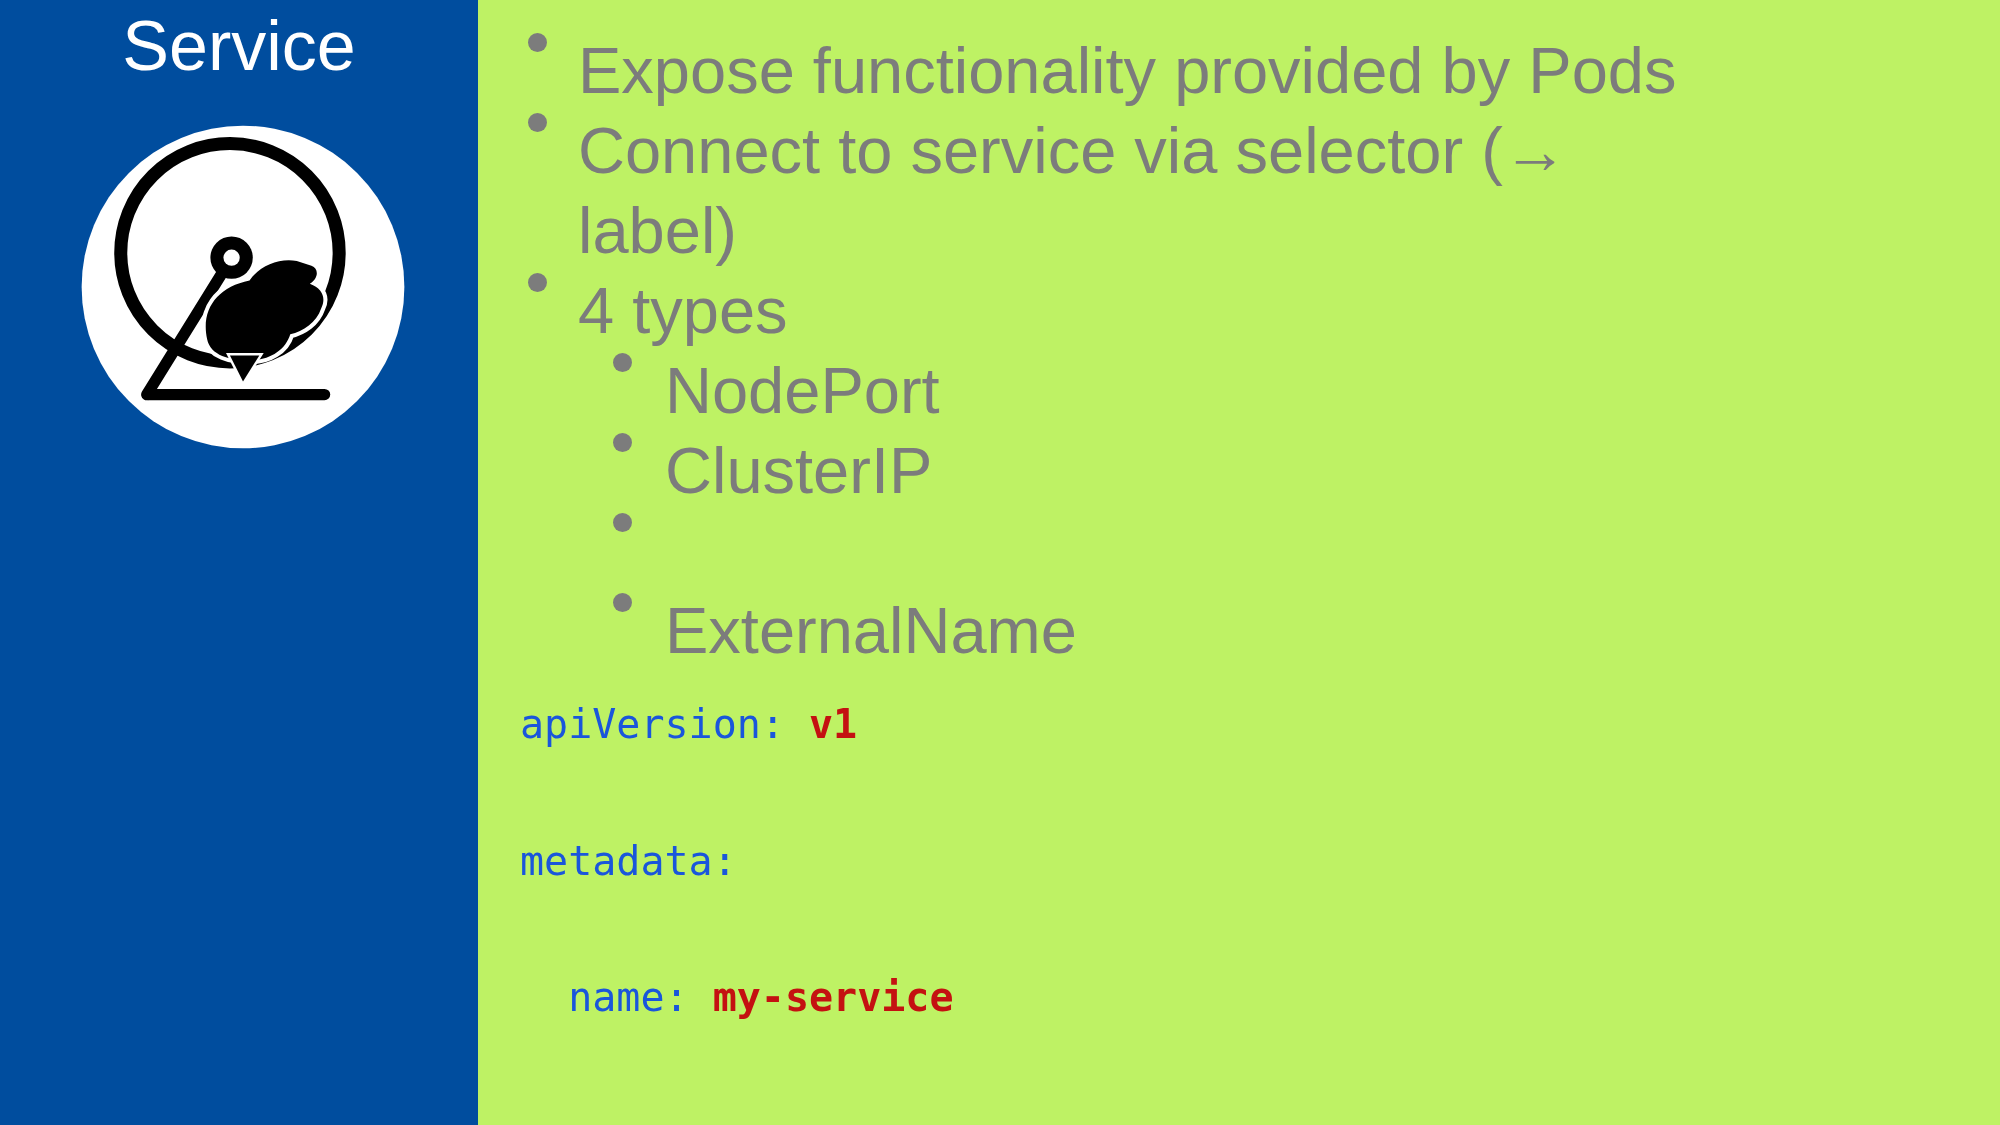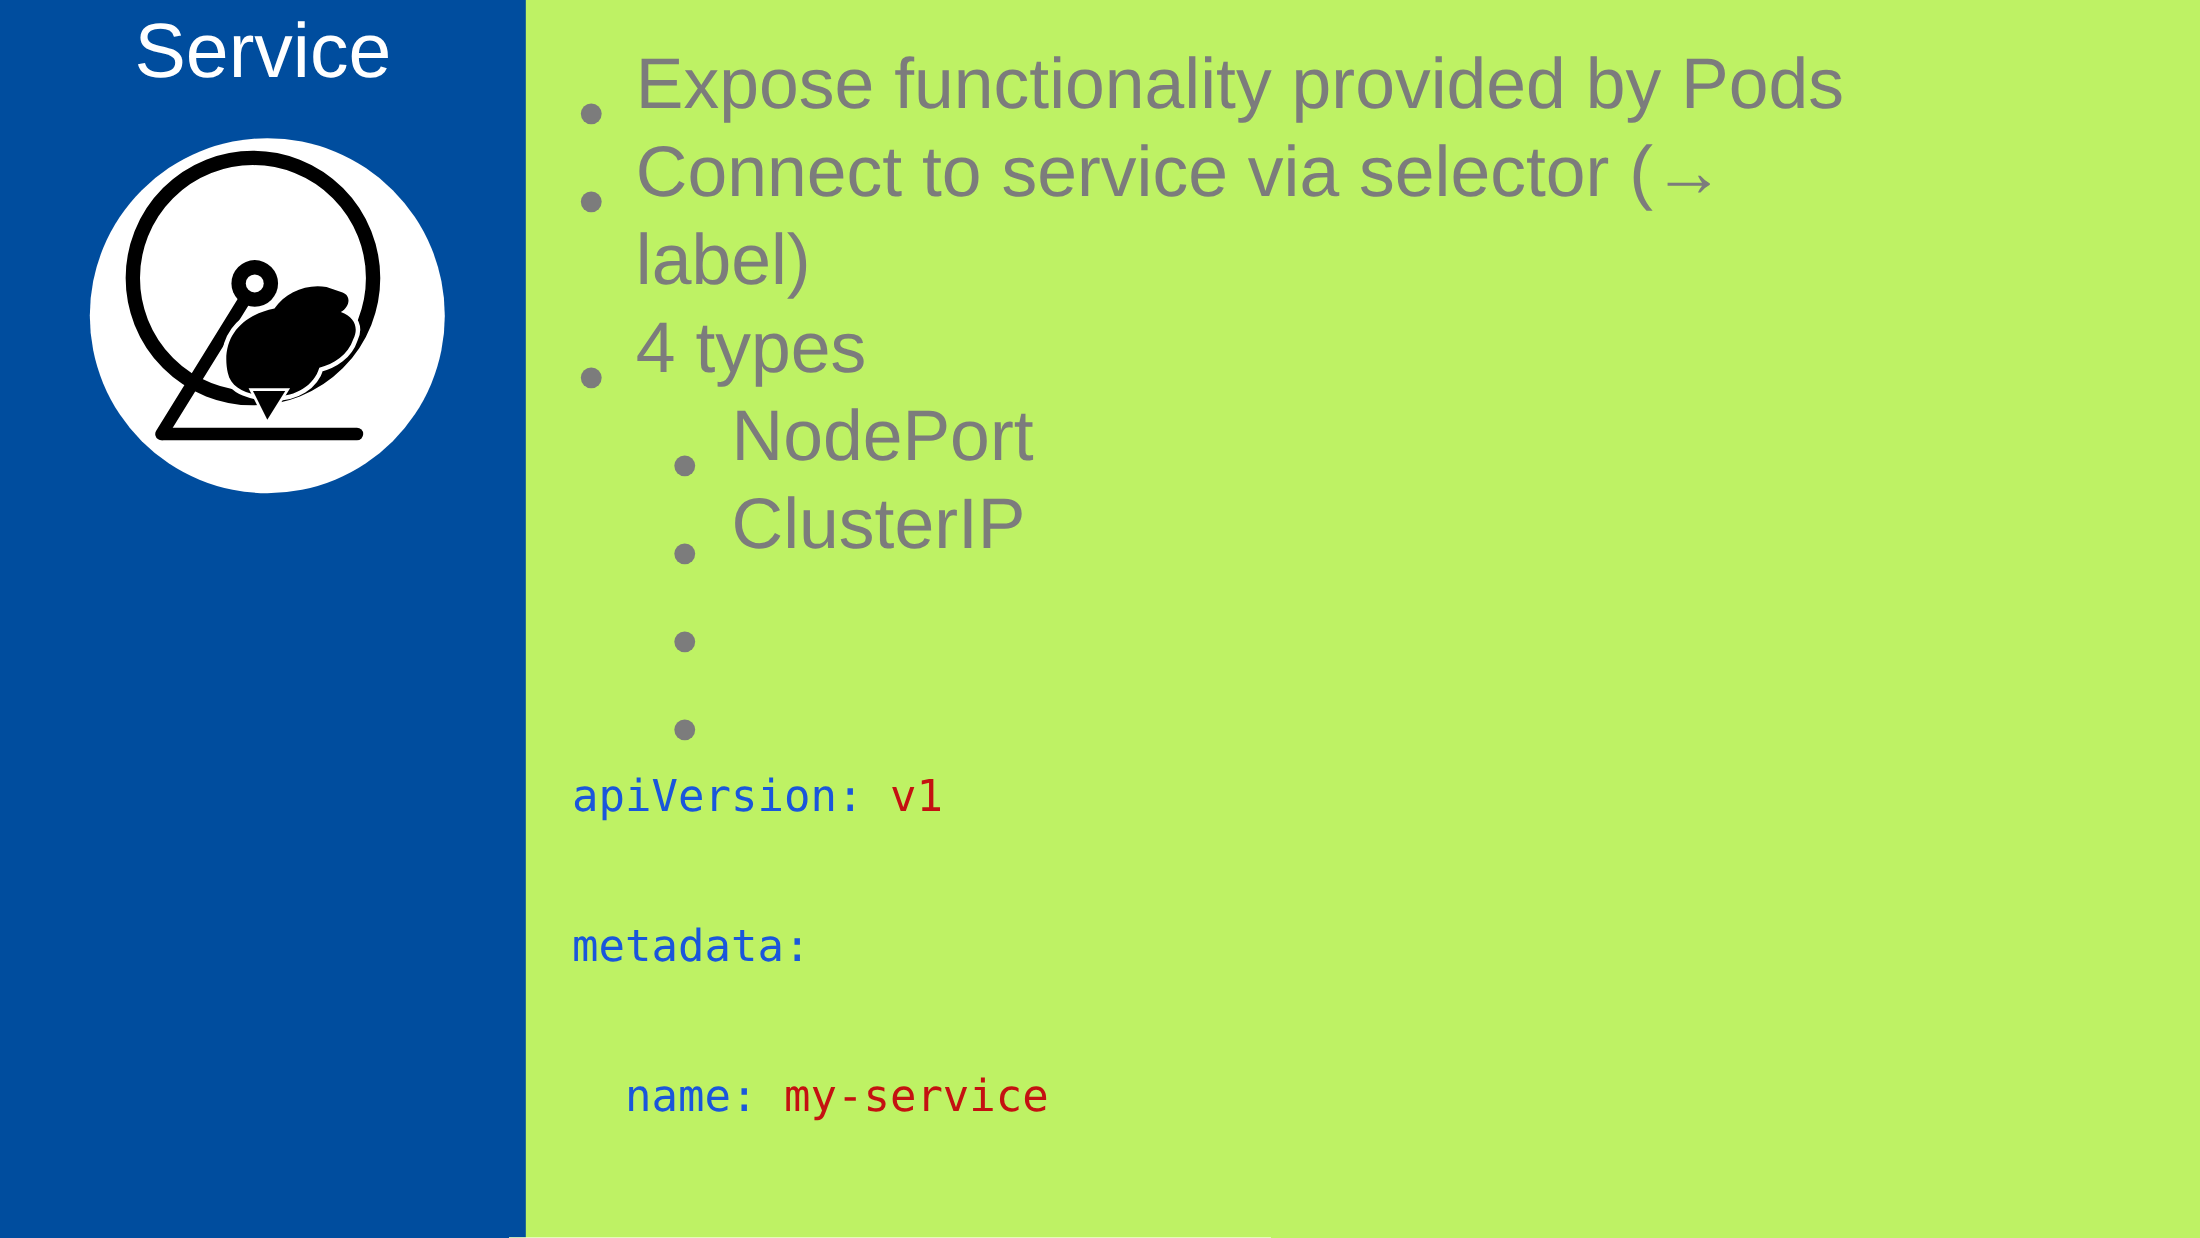--- a/index.html
+++ b/index.html
@@ -40,21 +40,21 @@
   #bullets {
     position: absolute;
     left: 523px; top: 33px;
     width: 1420px;
     color: #7C7C7C;
     font-size: 65px;
     z-index: 1;
   }
   .b-row {
     display: flex;
-    align-items: flex-end;
+    align-items: flex-start;
     height: 80px;
     white-space: nowrap;
   }
   .b-dot {
     flex: 0 0 auto;
     width: 19px; height: 19px;
     border-radius: 50%;
     background: #7C7C7C;
   }
   .b-row.lvl1 .b-dot { margin-left: 5px; margin-right: 31px; }
@@ -65,21 +65,21 @@
   #code {
     position: absolute;
     left: 520px; top: 611px;
     font-family: "DejaVu Sans Mono", monospace;
     font-size: 40px;
     line-height: 45.5px;
     white-space: pre;
     z-index: 2;
   }
   .code-key   { color: #1A56DB; }
-  .code-value { color: #C41111; }
+  .code-value { color: #C41111; font-weight: bold; }
 </style>
 </head>
 <body>
 
 <div id="slide">
 
   <div id="sidebar">
     <div id="slide-title">Service</div>
 
     <div id="icon-wrap">
@@ -143,20 +143,21 @@
     </div>
     <div class="b-row lvl2">
       <span class="b-dot"></span>
       <span>ClusterIP</span>
     </div>
     <div class="b-row lvl2">
       <span class="b-dot"></span>
     </div>
     <div class="b-row lvl2">
       <span class="b-dot"></span>
+      <span>ExternalName</span>
     </div>
   </div>
 
   <div id="code">
     <div class="code-line"><span class="code-key">apiVersion:</span><span class="code-value"> v1</span></div>
     <div class="code-line"><span class="code-key">metadata:</span><span class="code-value"></span></div>
     <div class="code-line"><span class="code-key">  name:</span><span class="code-value"> my-service</span></div>
     
     
     

